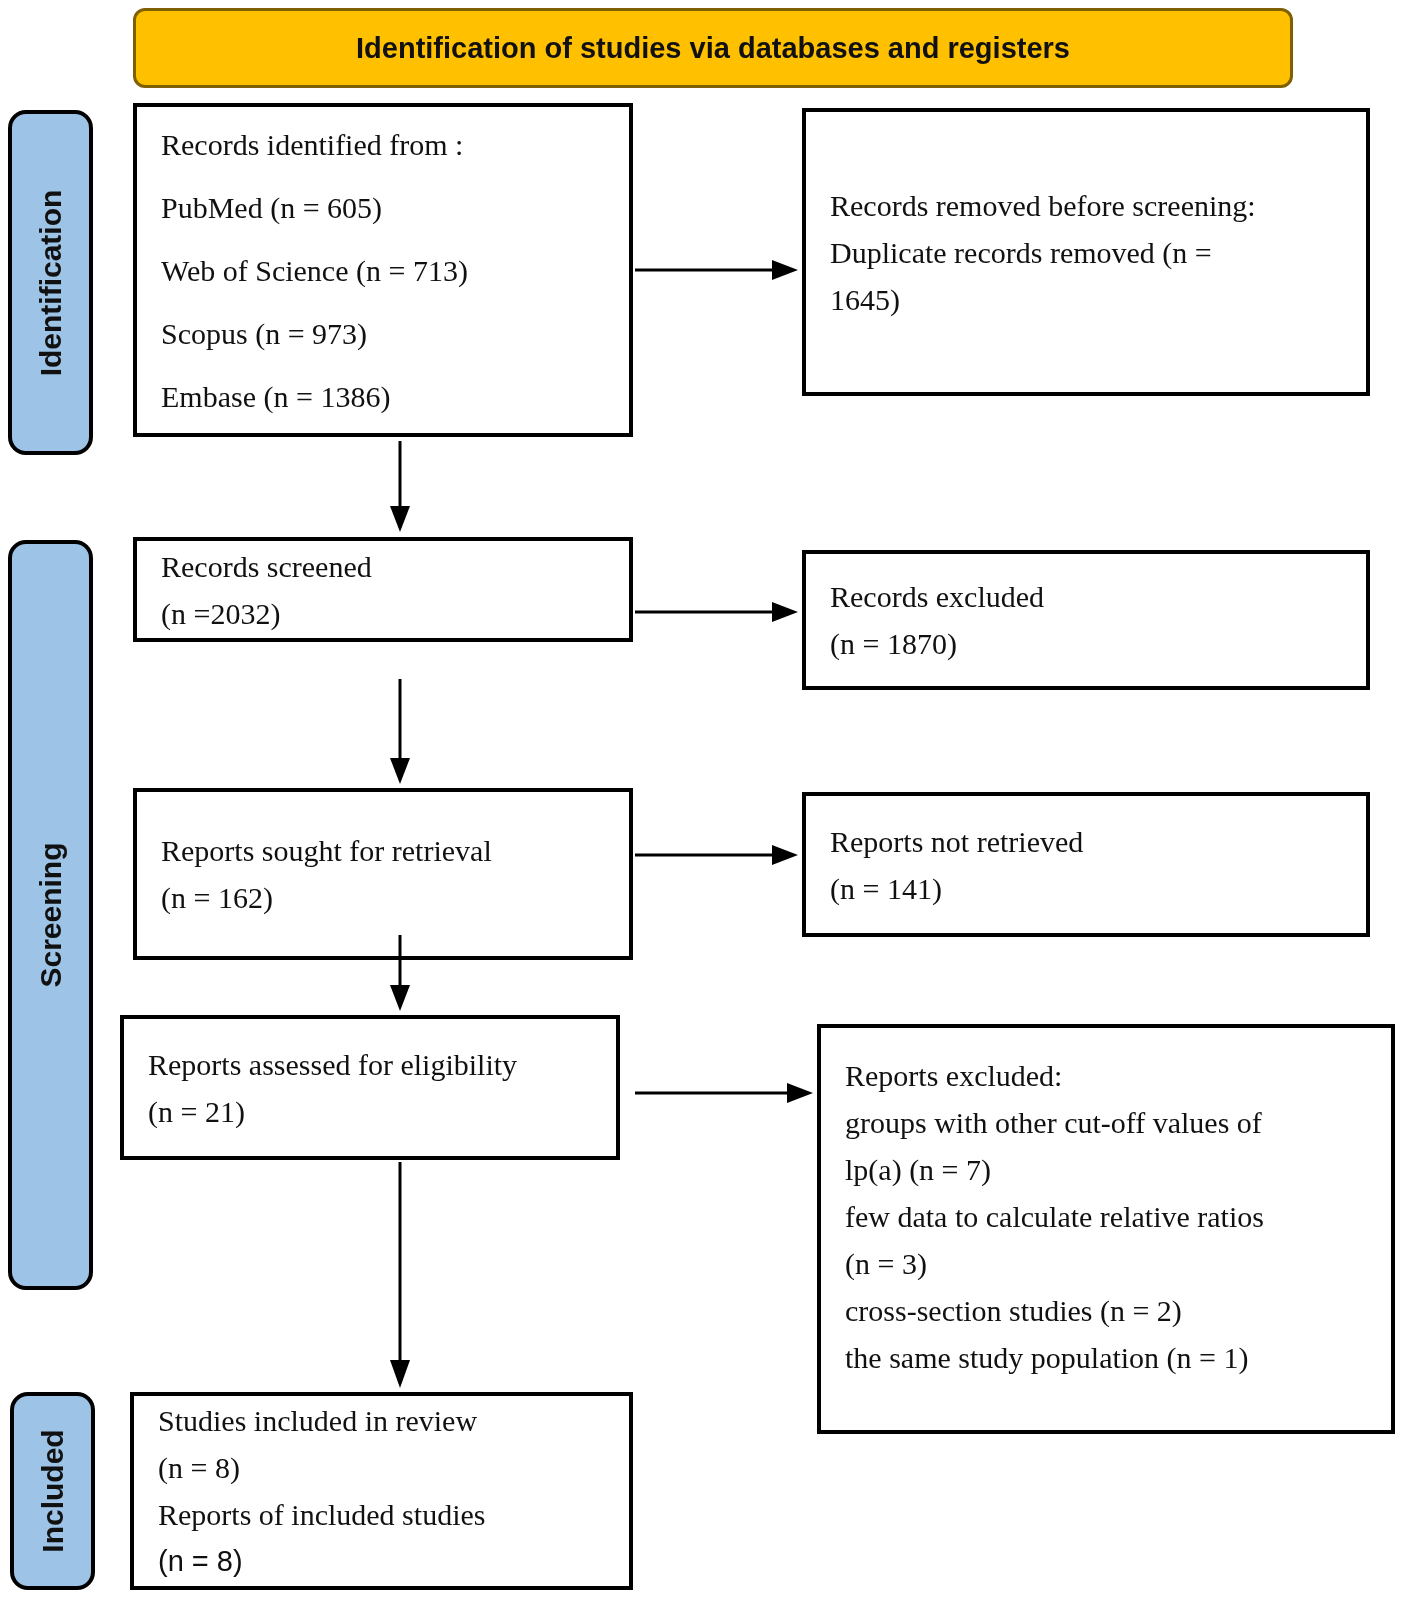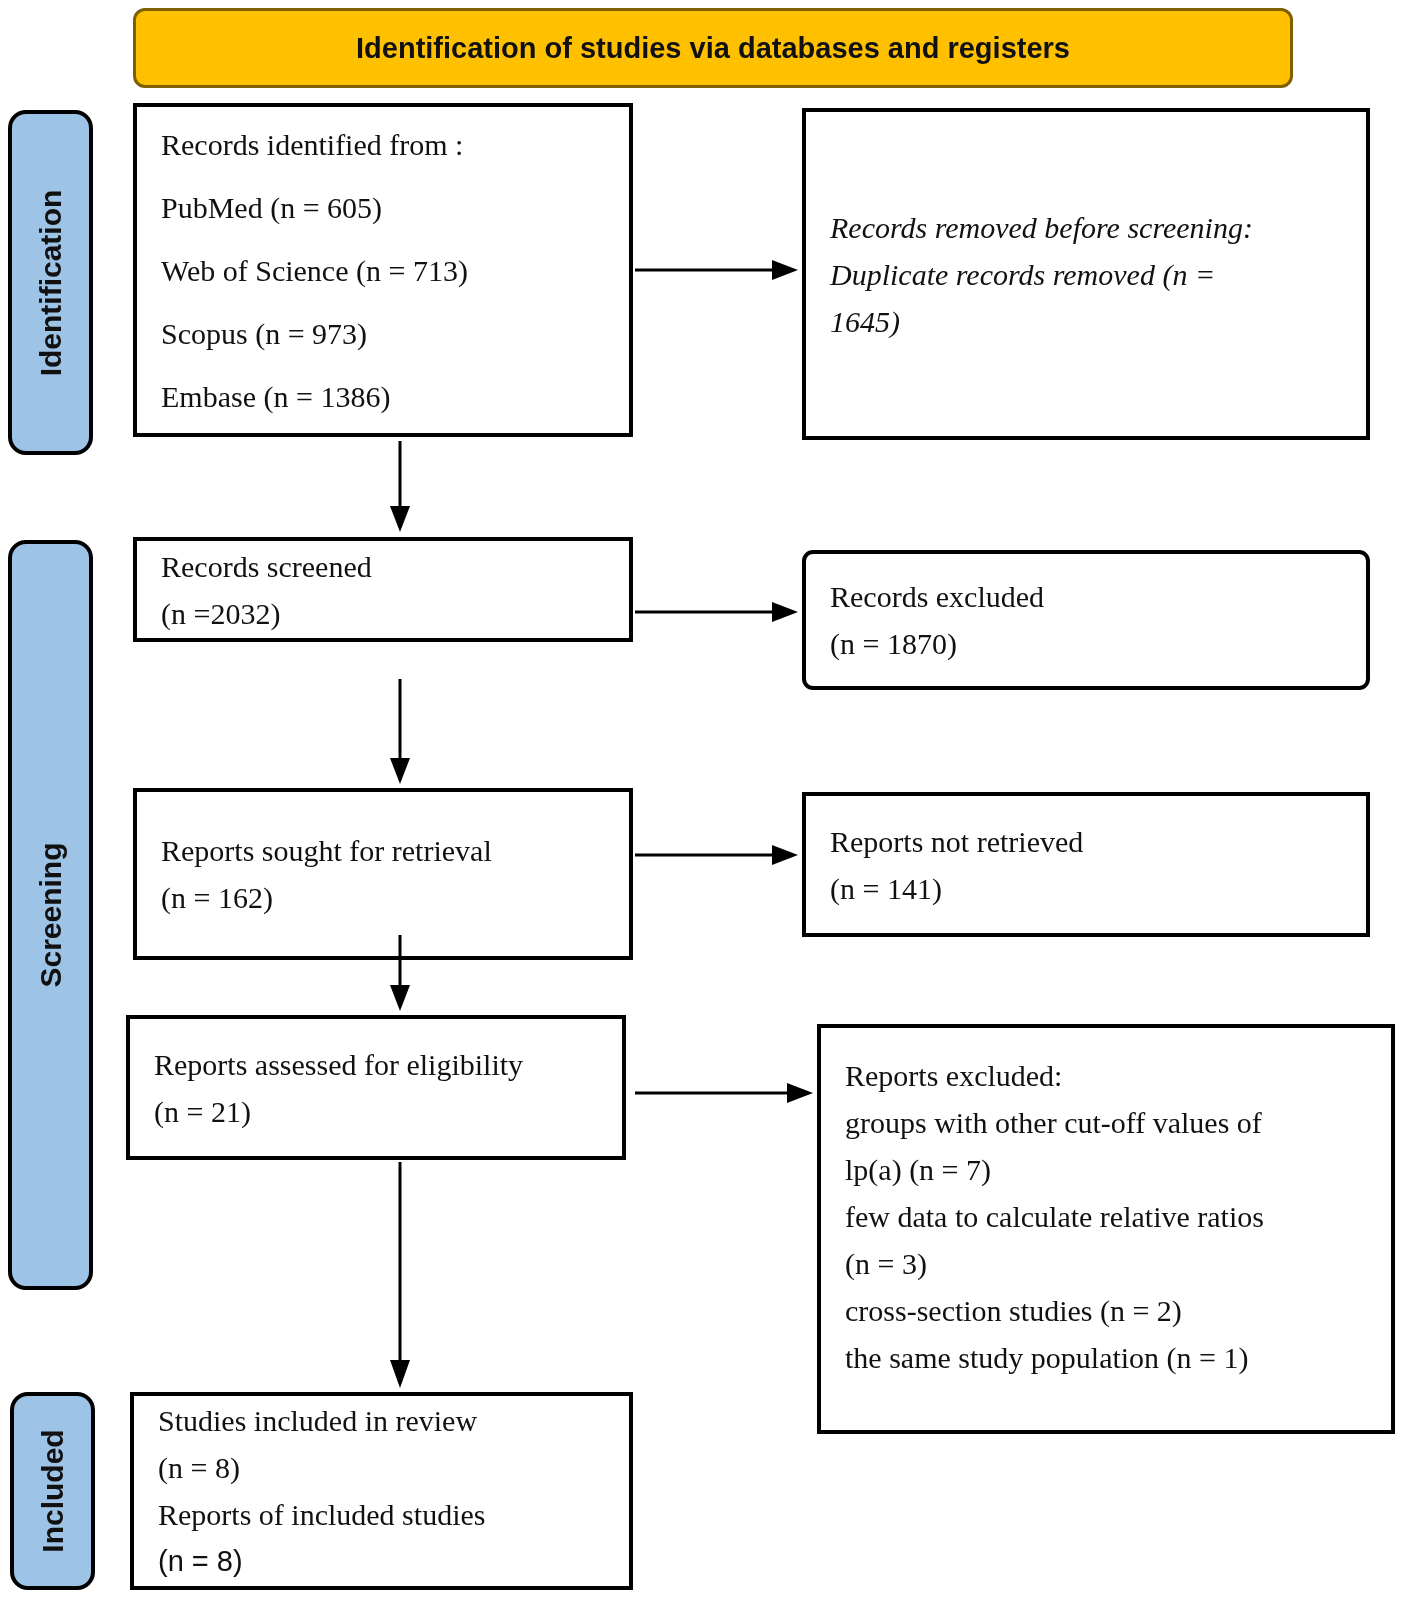--- a/index.html
+++ b/index.html
@@ -72,39 +72,39 @@
   <div class="node" style="left:133px;top:537px;width:500px;height:105px;">
     <div class="line">Records screened</div>
     <div class="line">(n =2032)</div>
   </div>
 
   <div class="node" style="left:133px;top:788px;width:500px;height:172px;">
     <div class="line">Reports sought for retrieval</div>
     <div class="line">(n = 162)</div>
   </div>
 
-  <div class="node" style="left:126px;top:1015px;width:500px;height:145px;">
+  <div class="node" style="left:120px;top:1015px;width:500px;height:145px;">
     <div class="line">Reports assessed for eligibility</div>
     <div class="line">(n = 21)</div>
   </div>
 
   <div class="node" style="left:130px;top:1392px;width:503px;height:198px;">
     <div class="line">Studies included in review</div>
     <div class="line">(n = 8)</div>
     <div class="line">Reports of included studies</div>
     <div class="line sans">(n = 8)</div>
   </div>
 
-  <div class="node" style="left:802px;top:108px;width:568px;height:332px;font-style:italic;">
+  <div class="node" style="left:802px;top:108px;width:568px;height:288px;">
     <div class="line">Records removed before screening:</div>
     <div class="line">Duplicate records removed (n =</div>
     <div class="line">1645)</div>
   </div>
 
-  <div class="node" style="left:802px;top:550px;width:568px;height:140px;border-radius:11px;">
+  <div class="node" style="left:802px;top:550px;width:568px;height:140px;">
     <div class="line">Records excluded</div>
     <div class="line">(n = 1870)</div>
   </div>
 
   <div class="node" style="left:802px;top:792px;width:568px;height:145px;justify-content:center;">
     <div class="line">Reports not retrieved</div>
     <div class="line">(n = 141)</div>
   </div>
 
   <div class="node top-align" style="left:817px;top:1024px;width:578px;height:410px;">

